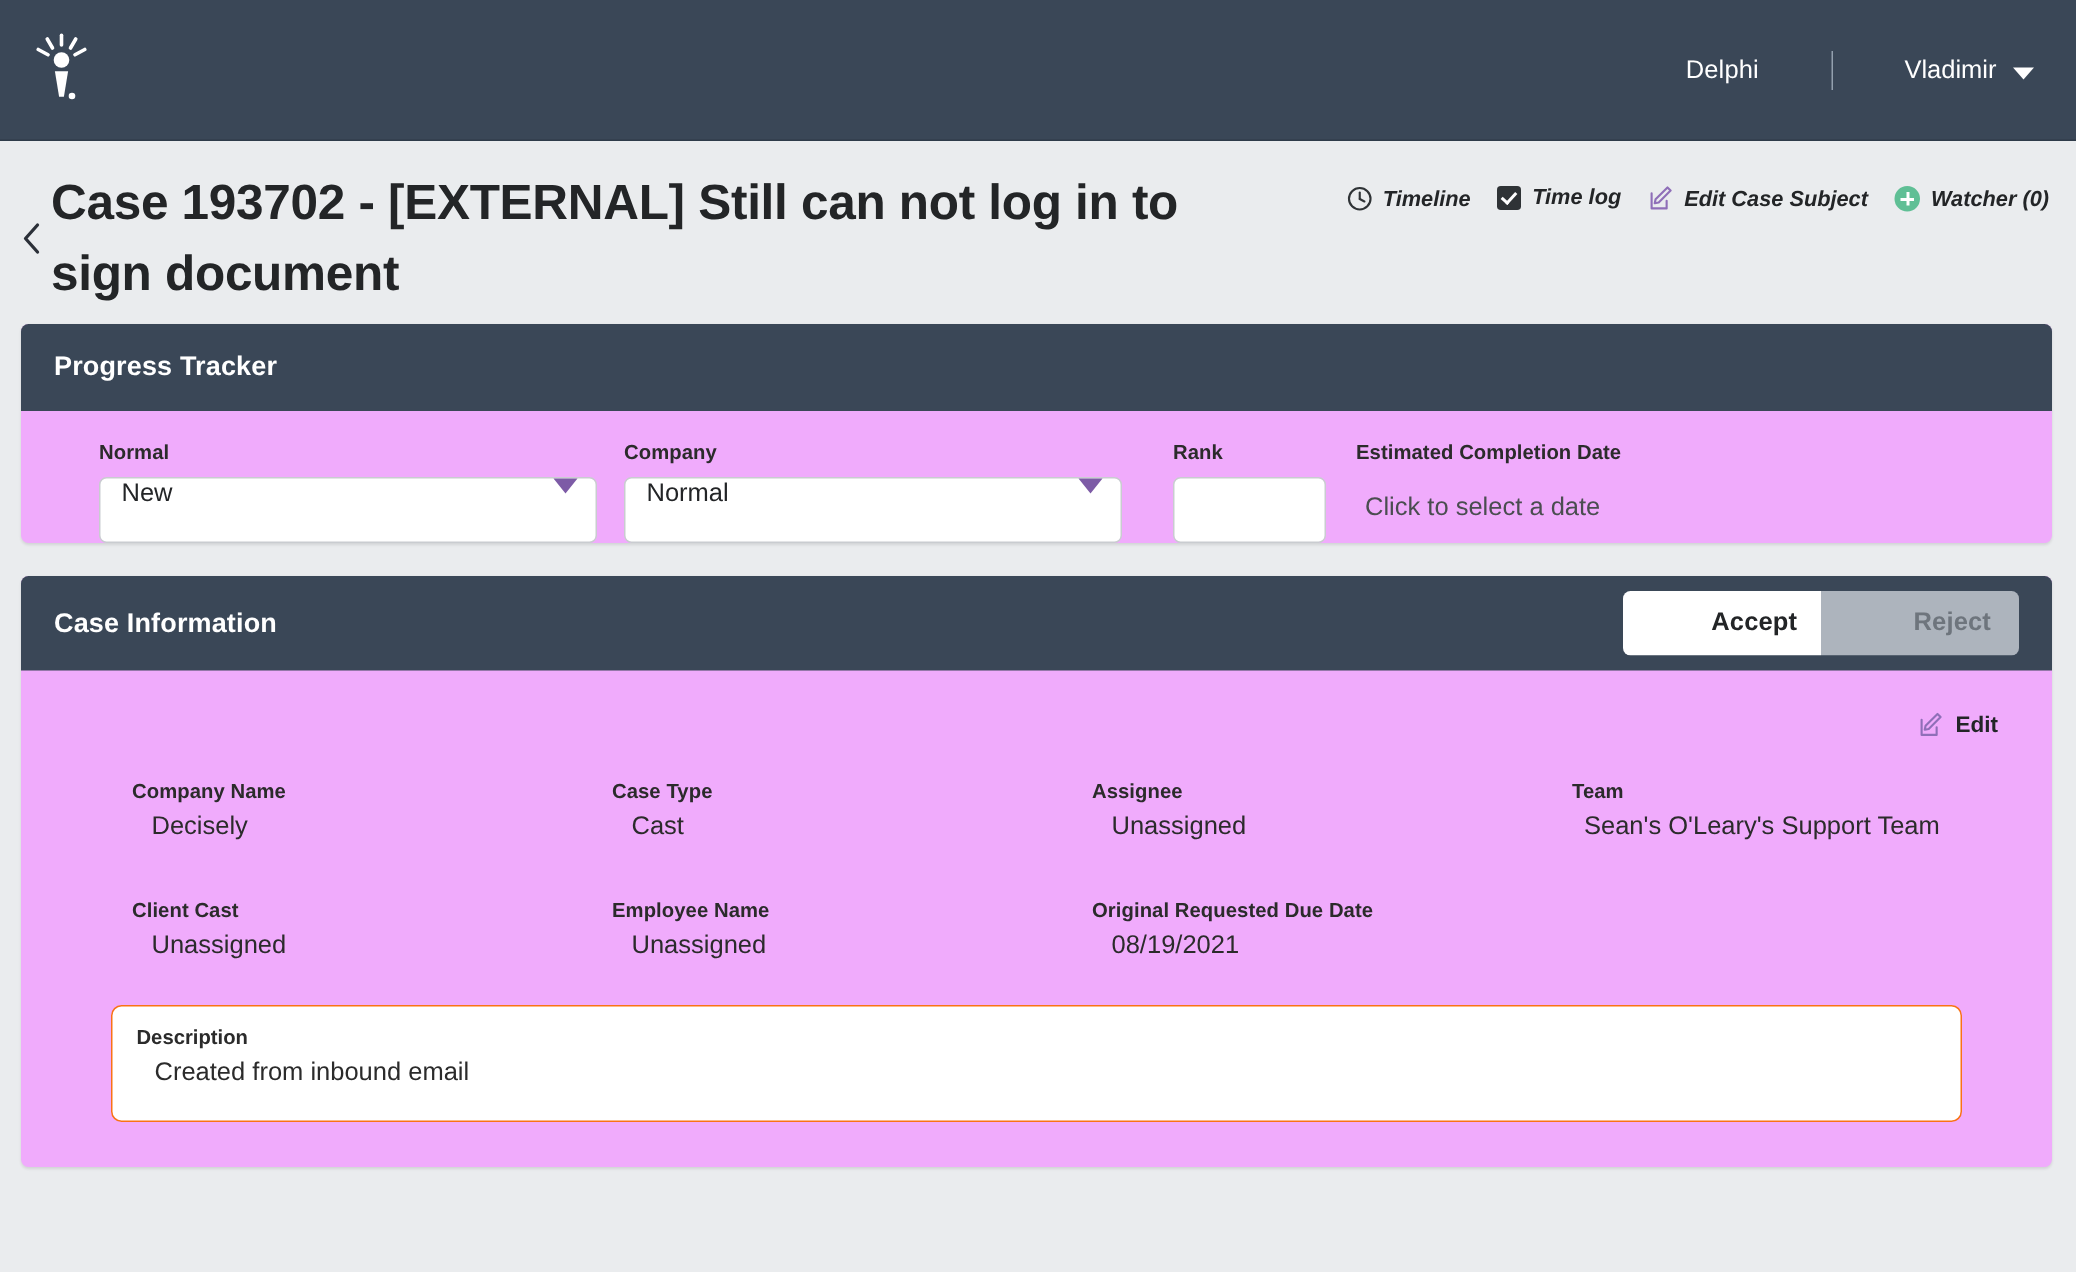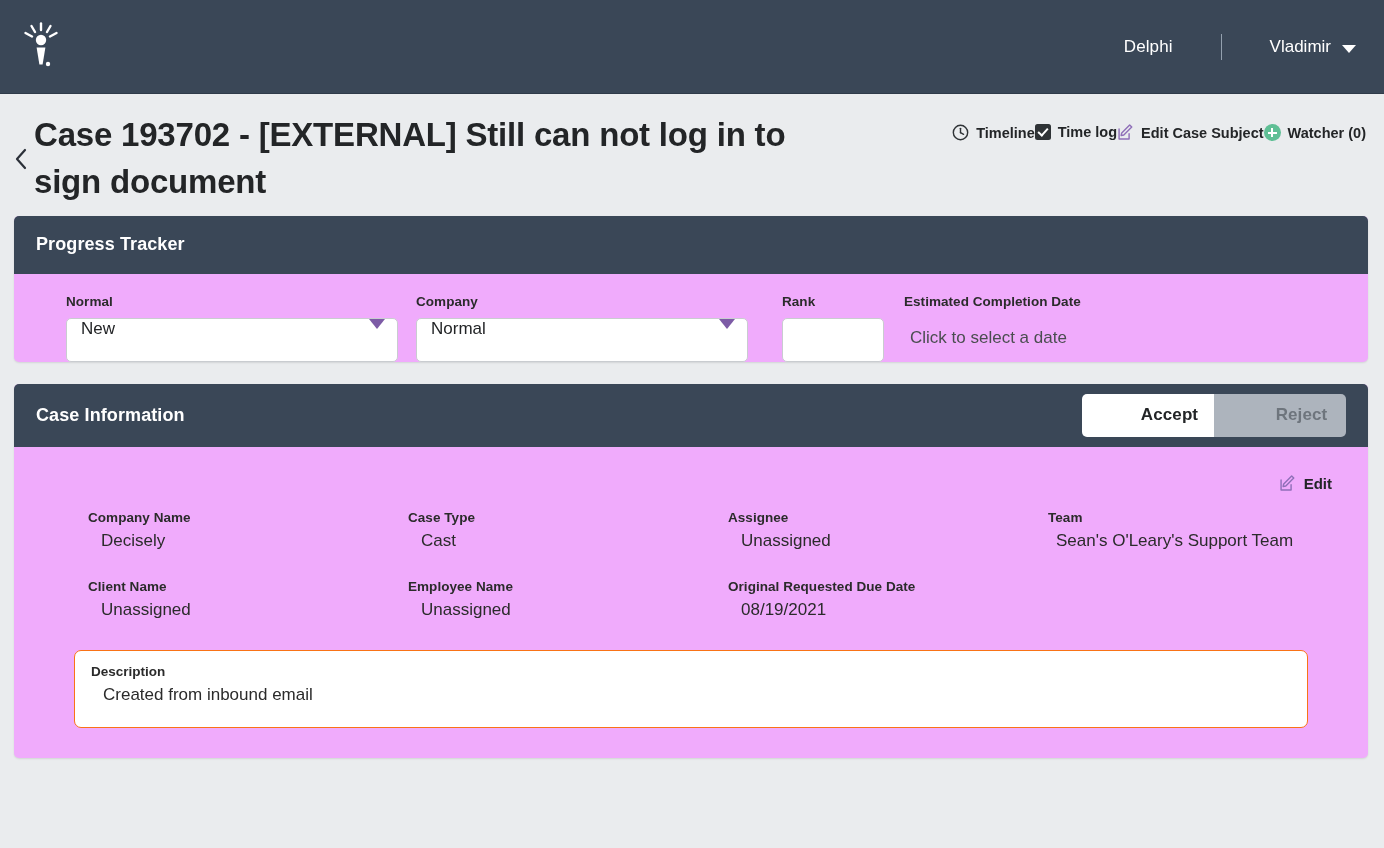--- a/index.html
+++ b/index.html
@@ -100,22 +100,24 @@
     line-height: 1.42;
     color: #232527;
     max-width: 815px;
     letter-spacing: -0.2px;
     padding-top: 2px;
   }
   .title-actions {
     margin-left: auto;
     display: flex;
     align-items: flex-start;
+    gap: 18px;
     padding-top: 14px;
     padding-right: 2px;
+    font-style: italic;
   }
   .t-action {
     display: flex;
     align-items: center;
     gap: 7px;
     font-size: 14.5px;
     font-weight: bold;
     color: #232527;
     white-space: nowrap;
     cursor: pointer;
@@ -286,20 +288,21 @@
     padding-left: 52px;
   }
   .info-cell { padding-bottom: 28px; }
   .info-label {
     font-size: 13.5px;
     font-weight: bold;
     color: #2b2b2b;
     margin-bottom: 6px;
     letter-spacing: .05px;
     white-space: nowrap;
+    margin-top: 10px;
   }
   .info-value {
     font-size: 17px;
     color: #2b2b2b;
     padding-left: 13px;
     white-space: nowrap;
   }
   .info-cell.team .info-value { padding-left: 8px; }
 
   
@@ -466,21 +469,21 @@
         <div class="info-label">Assignee</div>
         <div class="info-value">Unassigned</div>
       </div>
 
       <div class="info-cell team">
         <div class="info-label">Team</div>
         <div class="info-value">Sean's O'Leary's Support Team</div>
       </div>
 
       <div class="info-cell">
-        <div class="info-label">Client Name</div>
+        <div class="info-label">Client Cast</div>
         <div class="info-value">Unassigned</div>
       </div>
 
       <div class="info-cell">
         <div class="info-label">Employee Name</div>
         <div class="info-value">Unassigned</div>
       </div>
 
       <div class="info-cell">
         <div class="info-label">Original Requested Due Date</div>

